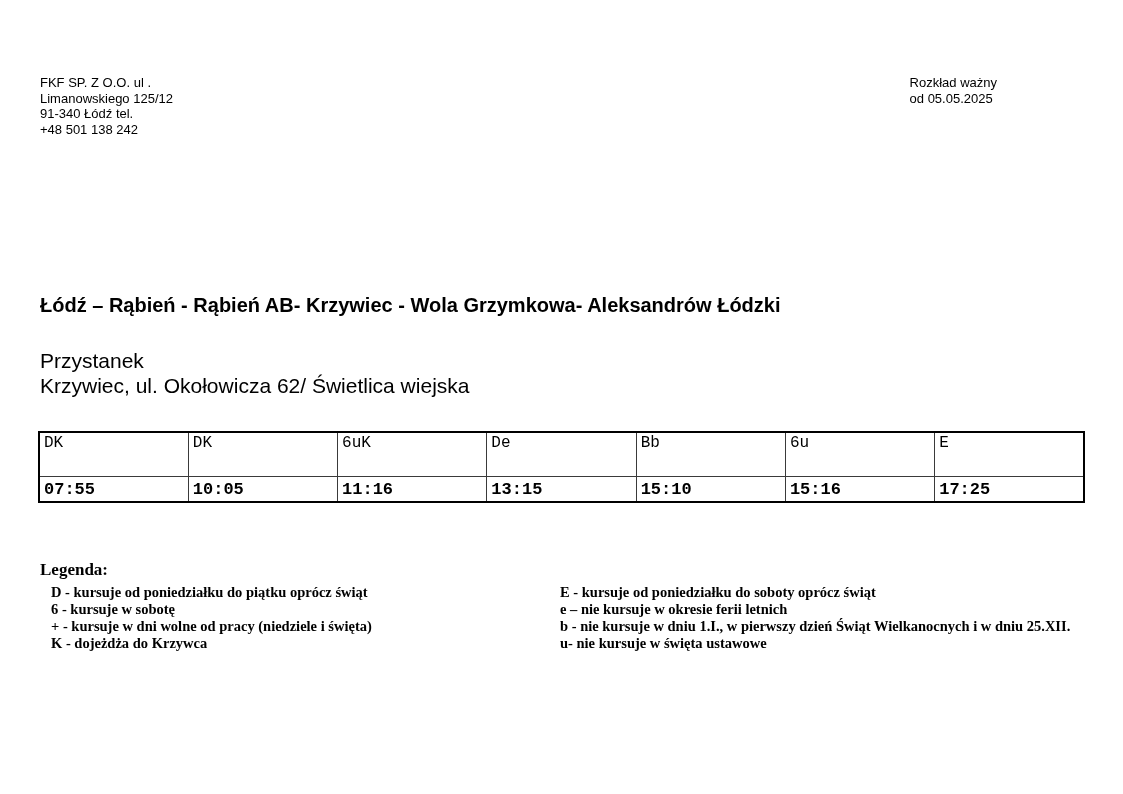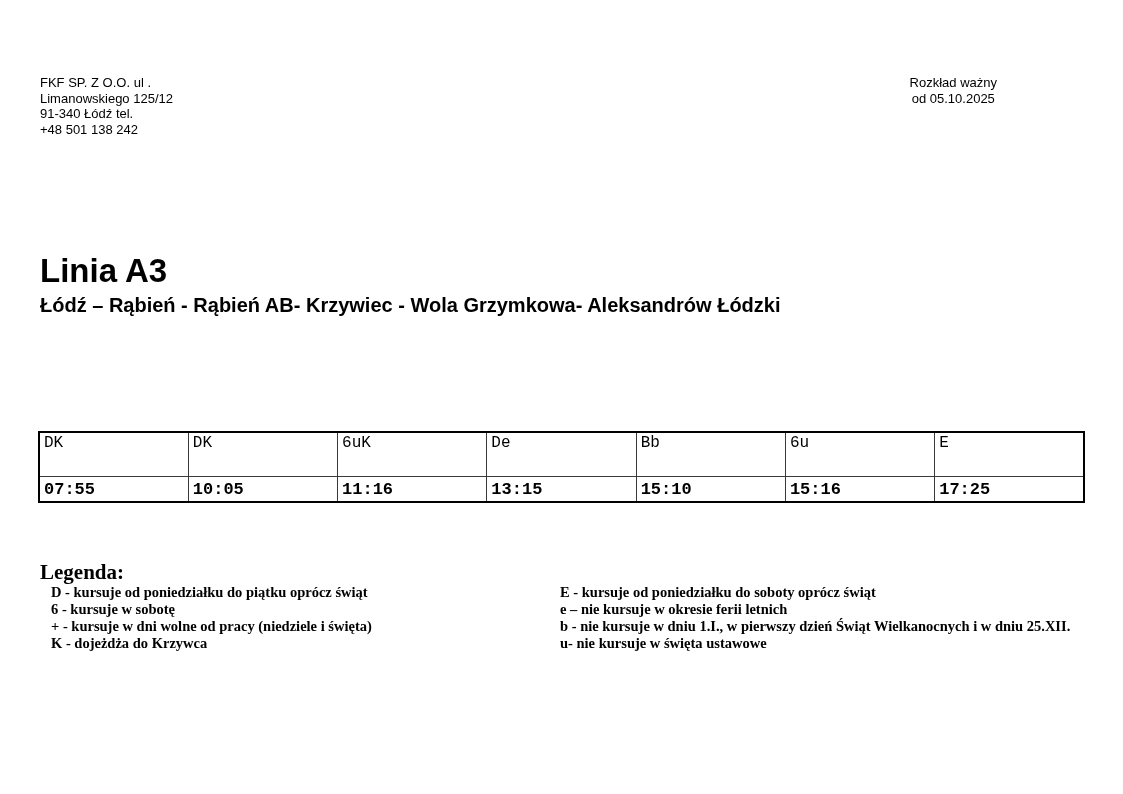--- a/index.html
+++ b/index.html
@@ -19,21 +19,21 @@
     top: 75px;
     font-size: 13px;
     line-height: 15.5px;
   }
   .validity {
     position: absolute;
     right: 126px;
     top: 75px;
     font-size: 13px;
     line-height: 15.5px;
-    text-align: center;
+    text-align: left;
   }
   .doc-title {
     position: absolute;
     left: 0;
     top: 155px;
     width: 100%;
     text-align: center;
     font-size: 45px;
     font-weight: bold;
     letter-spacing: 0.5px;
@@ -84,21 +84,21 @@
     font-size: 17px;
     font-weight: bold;
     vertical-align: middle;
   }
   .legend-title {
     position: absolute;
     left: 40px;
     top: 560px;
     font-family: "Liberation Serif", serif;
     font-weight: bold;
-    font-size: 21px;
+    font-size: 17px;
   }
   .legend-col {
     position: absolute;
     top: 584px;
     font-family: "Liberation Serif", serif;
     font-weight: bold;
     font-size: 14.5px;
     line-height: 17px;
     white-space: nowrap;
   }
@@ -112,27 +112,30 @@
 
   <div class="company">
     <div>FKF SP. Z O.O. ul .</div>
     <div>Limanowskiego 125/12</div>
     <div>91-340 Łódź tel.</div>
     <div>+48 501 138 242</div>
   </div>
 
   <div class="validity">
     <div>Rozkład ważny</div>
-    <div>od 05.10.2025</div>
+    <div>od 05.05.2025</div>
   </div>
 
 
-  <div class="line-name">Linia A3</div>
   <div class="route">Łódź – Rąbień - Rąbień AB- Krzywiec - Wola Grzymkowa- Aleksandrów Łódzki</div>
 
+  <div class="stop">
+    <div>Przystanek</div>
+    <div>Krzywiec, ul. Okołowicza 62/ Świetlica wiejska</div>
+  </div>
 
   <table class="timetable">
     <tbody>
         <tr class="hdr">
       <td>DK</td>
       <td>DK</td>
       <td>6uK</td>
       <td>De</td>
       <td>Bb</td>
       <td>6u</td>

